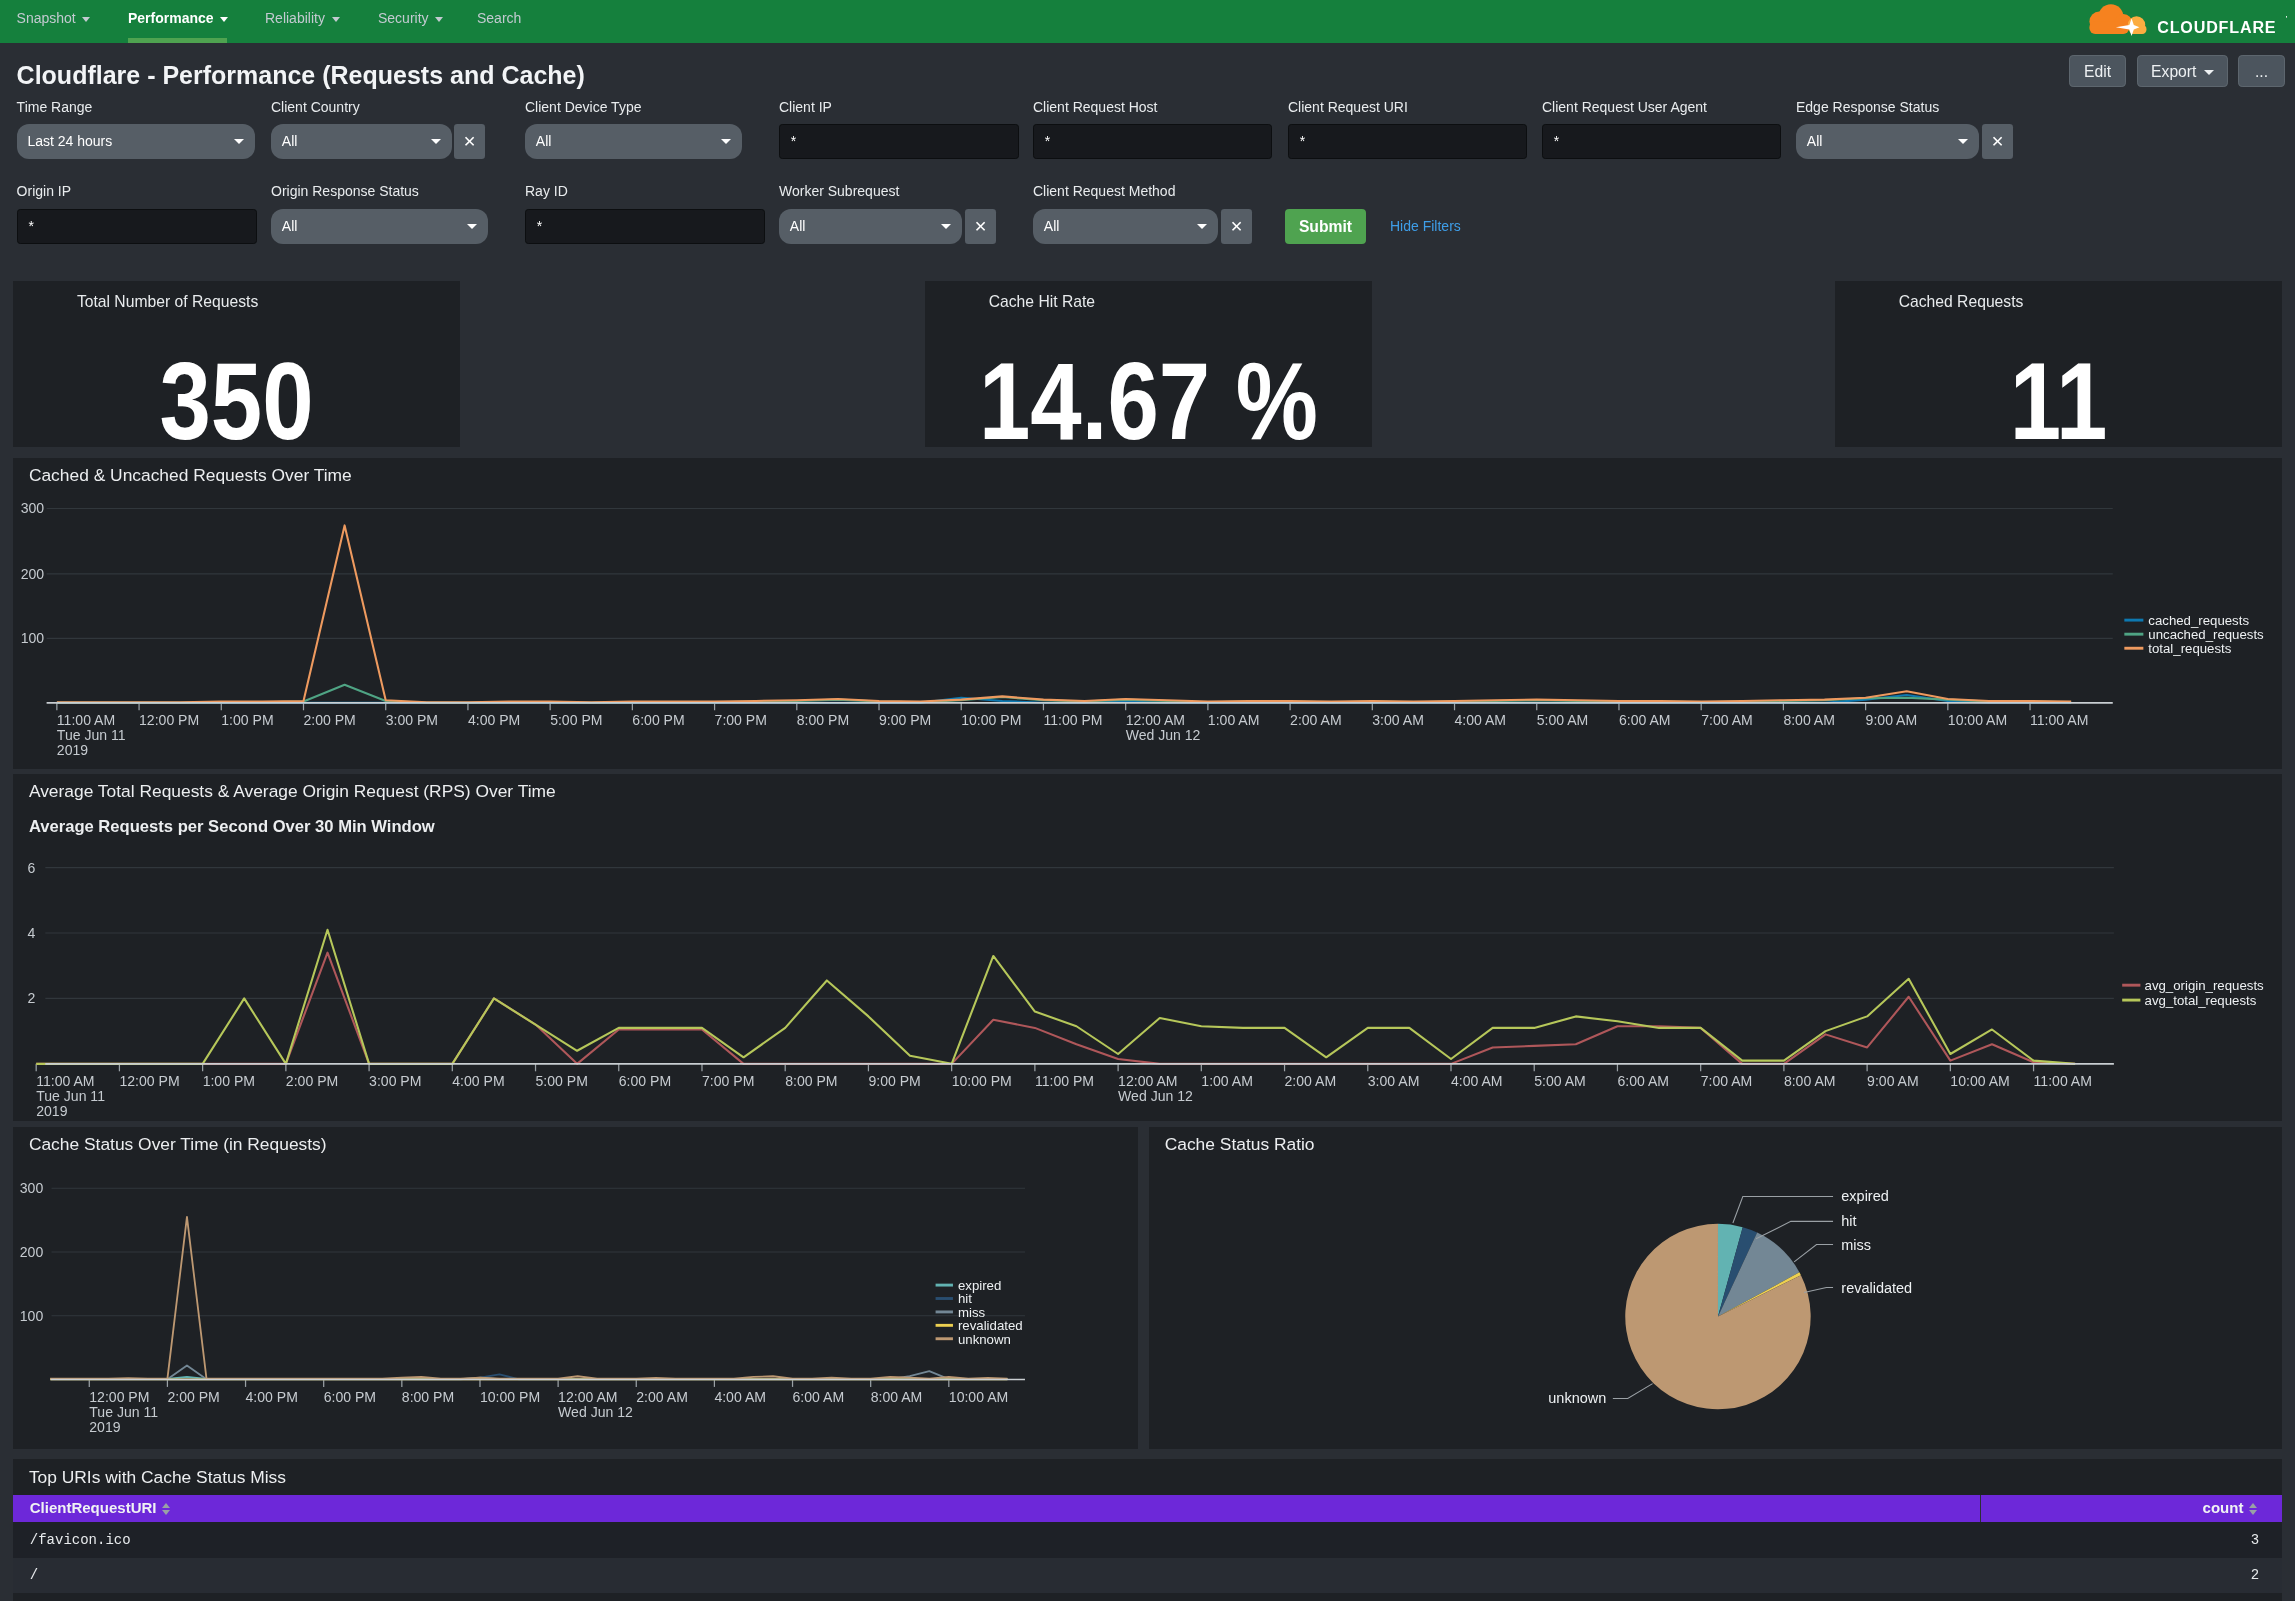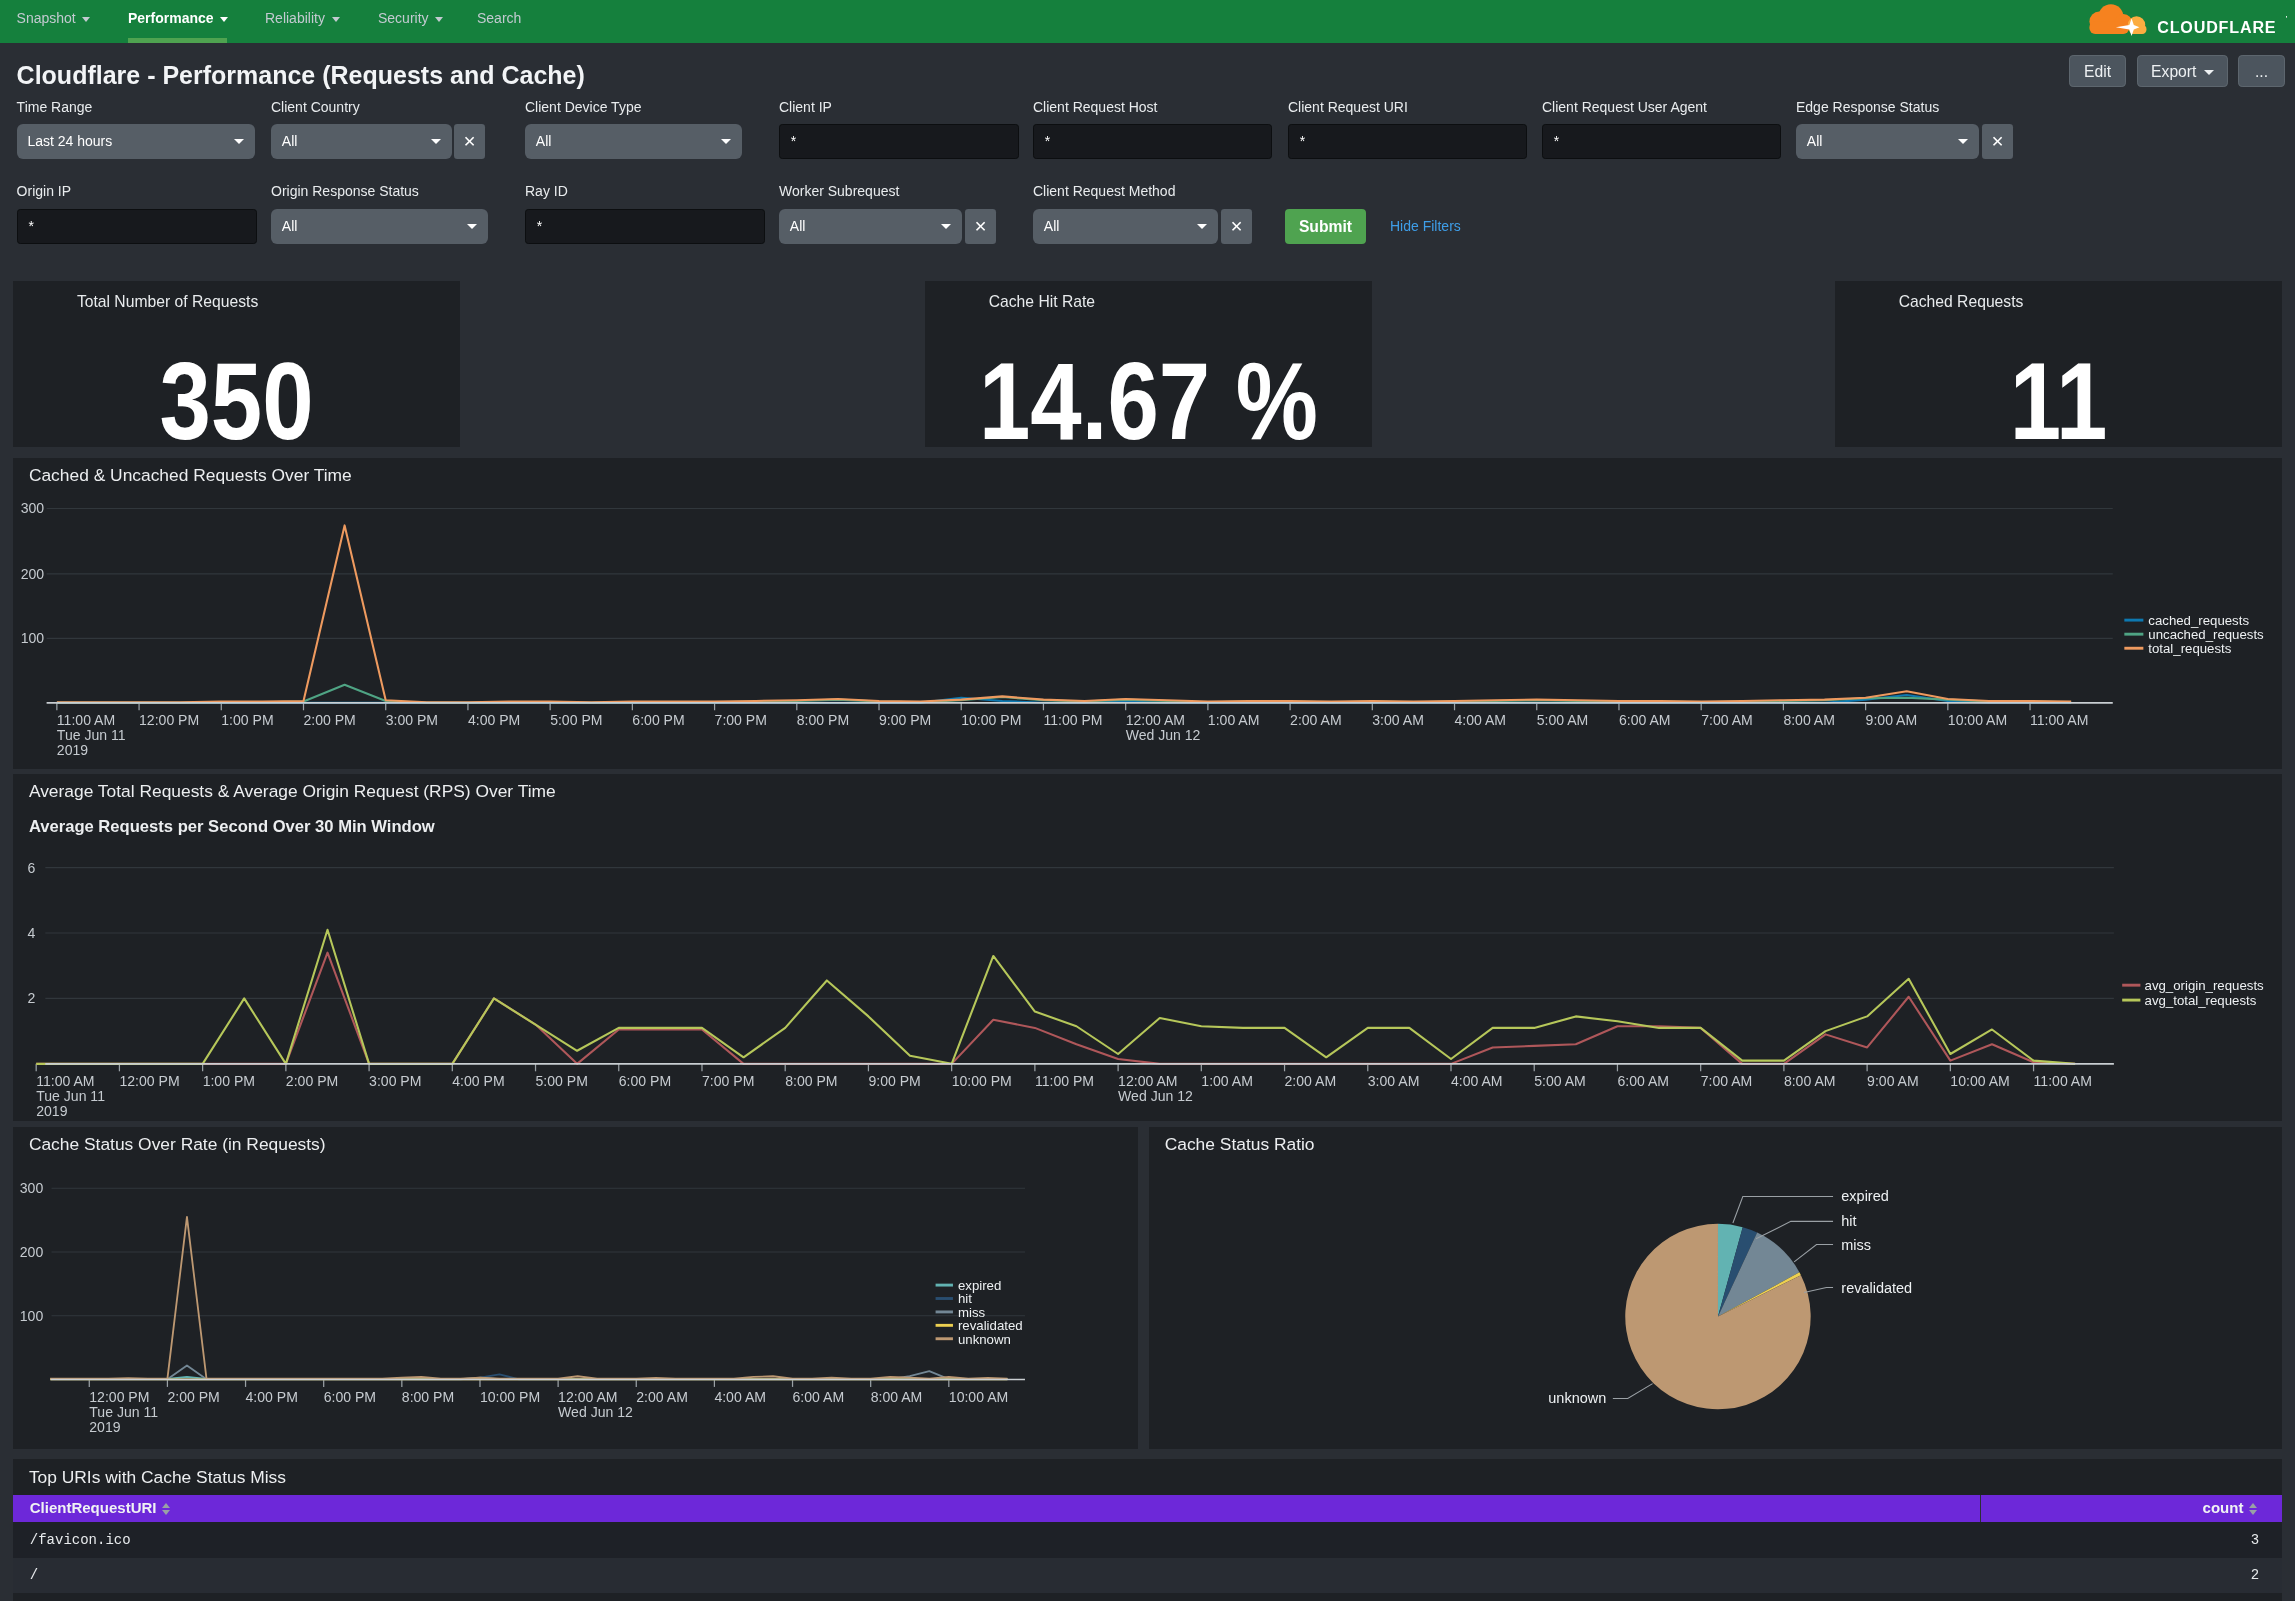--- a/index.html
+++ b/index.html
@@ -7,21 +7,21 @@
 .nav { position:absolute; left:0; top:0; width:100%; height:43px; background:#15803d; }
 .nav .it { position:absolute; top:0; height:43px; line-height:36px; font-size:14px; color:#c3cad1; }
 .nav .car { display:inline-block; width:0; height:0; border-left:4.1px solid transparent; border-right:4.1px solid transparent; border-top:5px solid #c3cad1; margin-left:6.6px; vertical-align:middle; }
 .nav .active { color:#fff; font-weight:bold; }
 .nav .active .car { border-top-color:#fff; }
 .greenbar { position:absolute; left:128px; top:38px; width:99px; height:5px; background:#4fa350; }
 .title { position:absolute; left:16.6px; top:61px; font-size:25px; font-weight:bold; color:#f2f4f6; }
 .btn { position:absolute; top:55px; height:32px; background:#4c555e; border:0.8px solid #5d666e; border-radius:4.1px; color:#eef1f3; font-size:15.7px; text-align:center; line-height:31px; }
 .btn .bcar { display:inline-block; width:0; height:0; border-left:5px solid transparent; border-right:5px solid transparent; border-top:5.8px solid #eef1f3; margin-left:7.5px; vertical-align:middle; }
 .flb { position:absolute; font-size:14px; color:#e9ecee; }
-.dd { position:absolute; height:35px; background:#565e66; border-radius:6px; color:#fff; font-size:14px; line-height:35px; padding-left:10.8px; }
+.dd { position:absolute; height:35px; background:#565e66; border-radius:12px; color:#fff; font-size:14px; line-height:35px; padding-left:10.8px; }
 .dd .car { position:absolute; right:10.8px; top:15px; width:0; height:0; border-left:5px solid transparent; border-right:5px solid transparent; border-top:5.8px solid #fff; }
 .xb { position:absolute; width:31px; height:35px; background:#565e66; border-radius:3.3px; color:#fff; font-size:15.7px; text-align:center; line-height:35px; }
 .ti { position:absolute; height:35px; background:#17191d; border:0.8px solid #0c0e10; border-radius:3.3px; color:#fff; font-size:14px; line-height:33px; padding-left:10.8px; }
 .submit { position:absolute; left:1285px; top:209px; width:81px; height:35px; background:#4fa350; border-radius:4.1px; color:#fff; font-weight:bold; font-size:15.7px; text-align:center; line-height:35px; }
 .hidef { position:absolute; left:1390px; top:209px; height:35px; line-height:35px; color:#3e9ee8; font-size:14px; }
 .tile { position:absolute; top:281px; width:447px; height:166px; background:#1e2125; }
 .klb { position:absolute; left:15.7px; top:11.6px; font-size:15.7px; color:#e8ebed;margin-left:48px; }
 .knum { position:absolute; left:0; right:0; top:65px; text-align:center; font-size:110px; font-weight:bold; color:#fff; line-height:1; transform:scaleX(0.84); }
 .panel { position:absolute; background:#1e2125; }
 .ptitle { position:absolute; left:15.7px; top:6.6px; font-size:17.4px; color:#eceef0; }
@@ -251,21 +251,21 @@
 <polyline points="28.0,350.0 78.2,350.0 128.5,350.0 178.8,350.0 229.0,350.0 279.2,350.0 329.5,350.0 379.8,215.7 430.0,350.0 480.2,350.0 530.5,350.0 580.8,271.0 631.0,302.6 681.2,350.0 731.5,308.5 781.8,308.5 832.0,308.5 882.2,350.0 932.5,350.0 982.8,350.0 1033.0,350.0 1083.2,350.0 1133.5,350.0 1183.8,296.7 1234.0,306.6 1284.2,326.3 1334.5,344.1 1384.8,350.0 1435.0,350.0 1485.2,350.0 1535.5,350.0 1585.8,350.0 1636.0,350.0 1686.2,350.0 1736.5,350.0 1786.8,330.2 1837.0,328.3 1887.2,326.3 1937.5,304.6 1987.8,304.6 2038.0,306.6 2088.2,350.0 2138.5,350.0 2188.8,314.4 2239.0,330.2 2289.2,269.0 2339.5,346.1 2389.8,326.3 2440.0,348.0 2490.2,350.0" fill="none" stroke="#af575a" stroke-width="2.5" stroke-linejoin="round"></polyline>
 <polyline points="28.0,350.0 78.2,350.0 128.5,350.0 178.8,350.0 229.0,350.0 279.2,271.0 329.5,350.0 379.8,188.1 430.0,350.0 480.2,350.0 530.5,350.0 580.8,271.0 631.0,302.6 681.2,334.2 731.5,306.6 781.8,306.6 832.0,306.6 882.2,342.1 932.5,306.6 982.8,249.3 1033.0,292.7 1083.2,340.1 1133.5,350.0 1183.8,219.7 1234.0,286.8 1284.2,304.6 1334.5,338.1 1384.8,294.7 1435.0,304.6 1485.2,306.6 1535.5,306.6 1585.8,342.1 1636.0,306.6 1686.2,306.6 1736.5,344.1 1786.8,306.6 1837.0,306.6 1887.2,292.7 1937.5,298.6 1987.8,306.6 2038.0,306.6 2088.2,346.1 2138.5,346.1 2188.8,310.5 2239.0,292.7 2289.2,247.3 2339.5,338.1 2389.8,308.5 2440.0,346.1 2490.2,350.0" fill="none" stroke="#b6c75a" stroke-width="2.5" stroke-linejoin="round"></polyline>
 <line x1="39" y1="350" x2="2537" y2="350" stroke="#c9ced2" stroke-width="2"></line>
 <line x1="2547" y1="255" x2="2569" y2="255" stroke="#af575a" stroke-width="3.5"></line>
 <text x="2574" y="261" class="lg">avg_origin_requests</text>
 <line x1="2547" y1="273" x2="2569" y2="273" stroke="#b6c75a" stroke-width="3.5"></line>
 <text x="2574" y="279" class="lg">avg_total_requests</text>
       </svg>
   </div>
   <div class="panel" style="left:13.2px;top:1127px;width:1125px;height:322px">
-    <div class="ptitle">Cache Status Over Rate (in Requests)</div>
+    <div class="ptitle">Cache Status Over Time (in Requests)</div>
     <svg width="1125" height="322" viewBox="0 0 1358 389">
         <line x1="46" y1="74" x2="1222" y2="74" stroke="#31373c" stroke-width="1.4"></line>
 <line x1="46" y1="151" x2="1222" y2="151" stroke="#31373c" stroke-width="1.4"></line>
 <line x1="46" y1="228" x2="1222" y2="228" stroke="#31373c" stroke-width="1.4"></line>
 <line x1="91.6" y1="305" x2="91.6" y2="314" stroke="#9aa1a6" stroke-width="1.5"></line>
 <text x="91.6" y="332" class="ax">12:00 PM</text>
 <line x1="186.0" y1="305" x2="186.0" y2="314" stroke="#9aa1a6" stroke-width="1.5"></line>
 <text x="186.0" y="332" class="ax">2:00 PM</text>
 <line x1="280.4" y1="305" x2="280.4" y2="314" stroke="#9aa1a6" stroke-width="1.5"></line>
 <text x="280.4" y="332" class="ax">4:00 PM</text>

